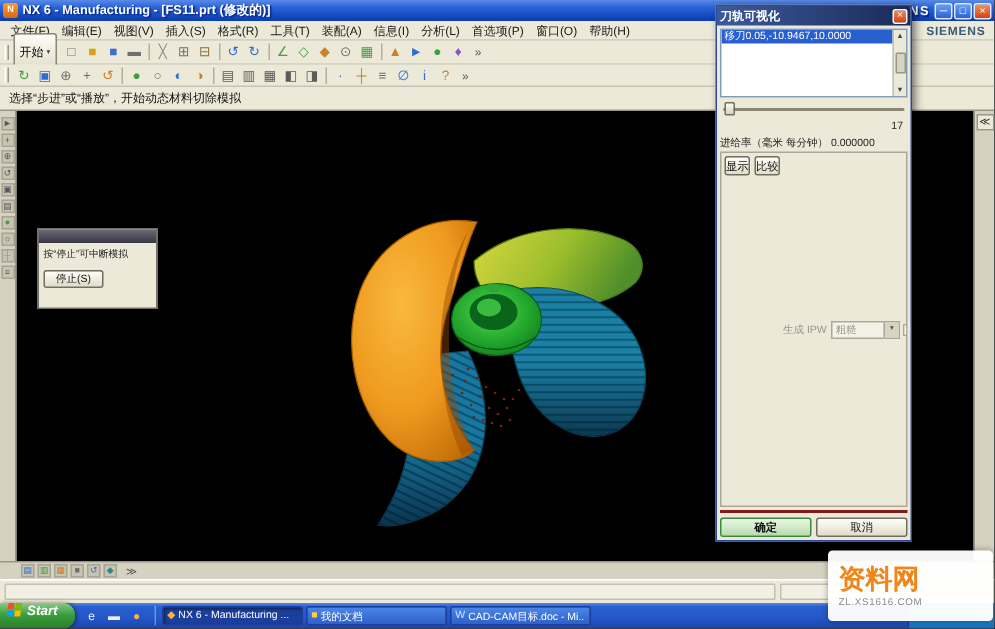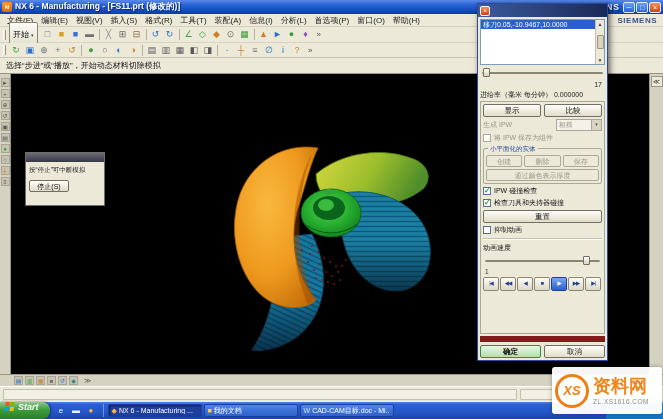--- a/index.html
+++ b/index.html
@@ -69,21 +69,21 @@
   .groove{position:absolute;left:2px;right:2px;top:5px;height:2px;background:#b8b4a4;border:1px solid #8a8674;border-radius:1px}
   .sthumb{position:absolute;top:1px;width:7px;height:9px;background:linear-gradient(#fdfcf8,#d6d2be);border:1px solid #716f64;border-radius:1px}
   .frame-row{height:8px;display:flex;justify-content:flex-end;align-items:center;gap:2px;flex:none;padding-right:3px}
   .frame-count{font-size:7px;color:#222}
   .feed{font-size:7px;color:#222;white-space:nowrap;flex:none}
   .feed .val{margin-left:2px}
   .tabs{display:flex;flex:none;height:12px;padding-left:1px}
   .tab{display:inline-flex;align-items:center;font-size:7.5px;padding:0 3px;border:1px solid #8a8674;border-bottom:none;border-radius:2px 2px 0 0;background:#d8d4c0;color:#333;margin-right:1px}
   .tab .lbl{font-size:7.5px}
   .tab.active{background:#ece9d8;font-weight:bold}
-  .panel{border:1px solid #aca899;padding:2px;display:flex;flex-direction:column;gap:2px;flex:1;overflow:hidden;margin-top:-1px}
+  .panel{border:1px solid #aca899;padding:2px;display:flex;gap:2px;flex:1;overflow:hidden;margin-top:-1px}
   .row2{display:flex;gap:3px;flex:none}
   .btn{flex:1;height:13px;border:1px solid #716f64;border-radius:2px;background:linear-gradient(#fefdf9,#e2ddc8);font-size:7.5px;text-align:center;line-height:12px;color:#111;overflow:hidden;white-space:nowrap}
   .btn.dis{color:#9a968a;background:#ece9d8;border-color:#aca899}
   .btn.wide{flex:none;width:100%}
   .btn.tiny{height:12px;font-size:7px;line-height:11px}
   .ipw-row{display:flex;align-items:center;gap:3px;flex:none}
   .ipw-lab{font-size:7px;color:#9a968a;flex:1}
   .combo{width:46px;height:12px;border:1px solid #aca899;background:#f4f2e8;display:flex;align-items:center;flex:none}
   .combo .val{flex:1;font-size:7px;color:#9a968a;padding-left:2px}
   .combo .car{width:10px;height:10px;background:#d8d4c0;border-left:1px solid #aca899;font-size:5px;text-align:center;line-height:9px;color:#555;flex:none}
@@ -96,21 +96,21 @@
   .group-title{position:absolute;top:-4px;left:4px;font-size:6.5px;color:#2a4a9a;background:#ece9d8;padding:0 2px;line-height:8px}
   .row3{display:flex;gap:2px}
   .sep-h{height:2px;border-bottom:1px solid #fff;border-top:1px solid #c4c0b0;flex:none;margin:1px 0}
   .anim-label{font-size:7px;color:#111;flex:none}
   .tick{font-size:6.5px;color:#333;flex:none;padding-left:2px}
   .playback{display:flex;gap:1px;flex:none}
   .pbtn{width:16px;height:14px;border:1px solid #8a8674;border-radius:2px;background:linear-gradient(#fdfcf8,#ddd8c4);display:inline-flex;align-items:center;justify-content:center;color:#23408a;flex:none}
   .pbtn .glyph{font-size:5.5px;letter-spacing:-1px}
   .pbtn.active{background:linear-gradient(#7aa8f0,#2a5fd0);border-color:#1c3f9e}
   .pbtn.active .glyph{color:#fff}
-  .dlg-footer{margin-top:auto;display:flex;gap:3px;flex:none;padding-top:3px;border-top:6px solid #7f1d1d}
+  .dlg-footer{margin-top:auto;display:flex;gap:3px;flex:none;padding-top:3px;border-top:2px solid #7f1d1d}
   .btn.ok{border:1px solid #3a8a3a;background:linear-gradient(#eaf6e6,#b8dcac);font-weight:bold}
 
   
   .dockbar{position:absolute;left:0;top:374px;width:663px;height:12px;background:#d6d2c2;border-top:1px solid #9a9684;display:flex;align-items:center;gap:2px;padding-left:14px;z-index:3}
   .dock-overflow{font-size:7px;color:#555;margin-left:4px}
   .statusbar{position:absolute;left:0;top:386px;width:663px;height:16px;background:#ece9d8;border-top:1px solid #fff;display:flex;align-items:center;gap:3px;padding:1px 3px;z-index:3}
   .sb-cell{flex:1;height:11px;border:1px solid #c4c0b0;border-radius:1px;background:#f2f0e4}
   .sb-cell.small{flex:none;width:140px}
 
   
@@ -433,20 +433,21 @@
       <div class="stop-title"></div>
       <div class="stop-body">
         <div class="stop-msg">按“停止”可中断模拟</div>
         <div class="stop-btn">停止(S)</div>
       </div>
     </div>
   </div>
 
   <div class="dlg">
     <div class="dlg-title">
+      <span class="dlg-title-text">刀轨可视化</span>
       <span class="dlg-close">×</span>
     </div>
     <div class="dlg-body">
 
       <div class="listbox">
         <div class="lrow sel">移刀0.05,-10.9467,10.0000</div>
         <div class="vscroll">
           <span class="varrow">▲</span>
           <span class="vthumb"></span>
           <span class="varrow">▼</span>
@@ -618,20 +619,19 @@
         </span>
         <span class="taskbtn">
           <span class="glyph" style="color: rgb(207, 224, 255);">W</span>
           <span class="lbl">CAD-CAM目标.doc - Mi...</span>
         </span>
       </div>
     <div class="tray"></div>
   </div>
 
   <div class="watermark">
-    <span class="wm-logo">XS</span>
     <span class="wm-text">
       <div class="wm-title">资料网</div>
       <div class="wm-url">ZL.XS1616.COM</div>
     </span>
   </div>
 
 </div>
 
 </body></html>

